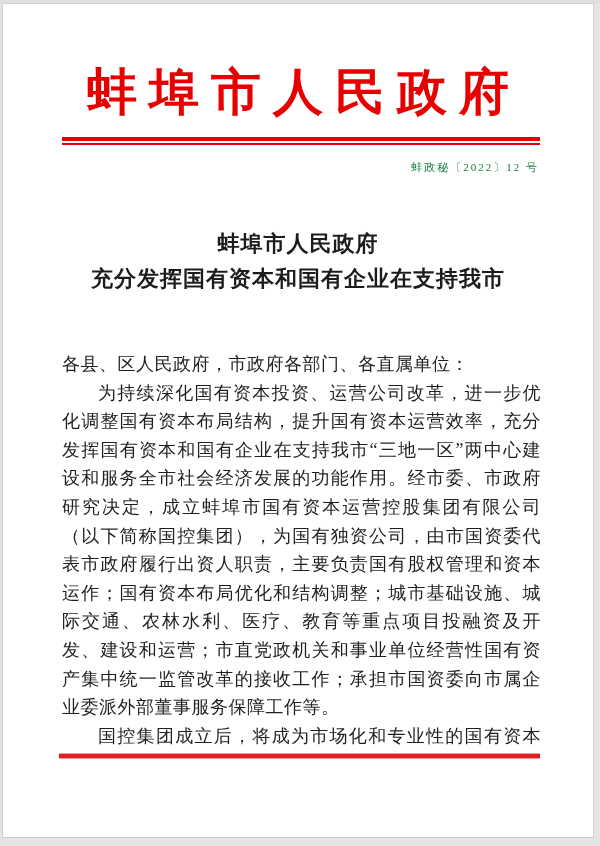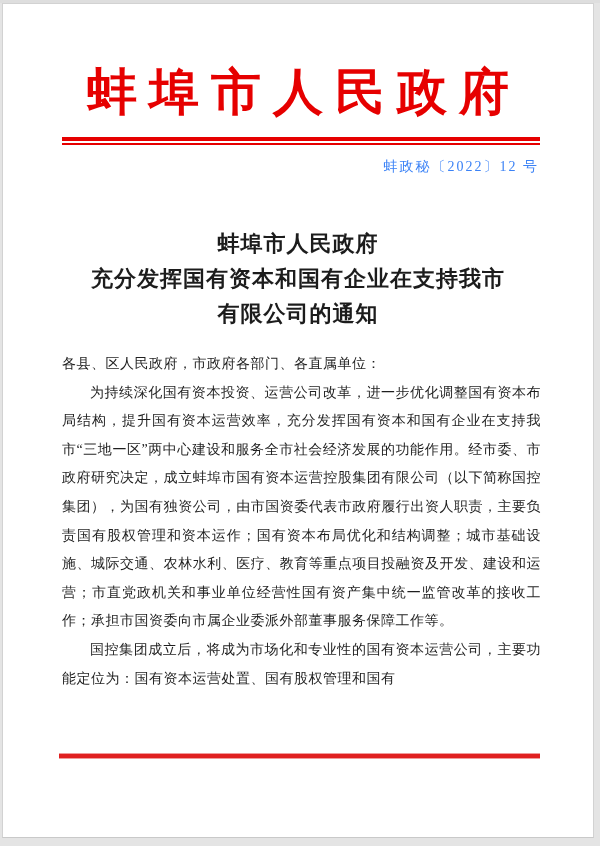--- a/index.html
+++ b/index.html
@@ -53,23 +53,23 @@
     right: 53px;
   }
   .header-rule .thick { height: 4px; background: #e60000; }
   .header-rule .gap   { height: 2px; background: transparent; }
   .header-rule .thin  { height: 2px; background: #e60000; }
 
   .doc-number {
     position: absolute;
     top: 152px;
     right: 54px;
-    font-size: 14px;
+    font-size: 11px;
     line-height: 22px;
-    color: #3b82f6;
+    color: #15803d;
     letter-spacing: 2px;
   }
 
   
   .doc-title {
     position: absolute;
     top: 222px;
     left: 40px;
     right: 40px;
     text-align: center;
@@ -82,21 +82,21 @@
   .doc-title .title-line { display: block; }
 
   
   .doc-body {
     position: absolute;
     top: 346px;
     left: 59px;
     right: 52px;
     height: 400px;
     overflow: hidden;
-    font-size: 14px;
+    font-size: 18px;
     line-height: 28.6px;
     color: #1f1f1f;
     text-align: justify;
     letter-spacing: 0.5px;
   }
   .doc-body p { text-indent: 2em; }
   .doc-body .salutation { text-indent: 0; }
 
   
   .footer-rule {
@@ -121,21 +121,20 @@
       <div class="thick"></div>
       <div class="gap"></div>
       <div class="thin"></div>
     </div>
 
     <div class="doc-number">蚌政秘〔2022〕12 号</div>
 
     <div class="doc-title">
       <span class="title-line">蚌埠市人民政府</span>
       <span class="title-line">充分发挥国有资本和国有企业在支持我市</span>
-      <span class="title-line">有限公司的通知</span>
     </div>
 
     <div class="doc-body">
       <p class="salutation">各县、区人民政府，市政府各部门、各直属单位：</p>
       <p>为持续深化国有资本投资、运营公司改革，进一步优化调整国有资本布局结构，提升国有资本运营效率，充分发挥国有资本和国有企业在支持我市“三地一区”两中心建设和服务全市社会经济发展的功能作用。经市委、市政府研究决定，成立蚌埠市国有资本运营控股集团有限公司（以下简称国控集团），为国有独资公司，由市国资委代表市政府履行出资人职责，主要负责国有股权管理和资本运作；国有资本布局优化和结构调整；城市基础设施、城际交通、农林水利、医疗、教育等重点项目投融资及开发、建设和运营；市直党政机关和事业单位经营性国有资产集中统一监管改革的接收工作；承担市国资委向市属企业委派外部董事服务保障工作等。</p>
       <p>国控集团成立后，将成为市场化和专业性的国有资本运营公司，主要功能定位为：国有资本运营处置、国有股权管理和国有</p>
     </div>
 
     <div class="footer-rule"></div>
 

